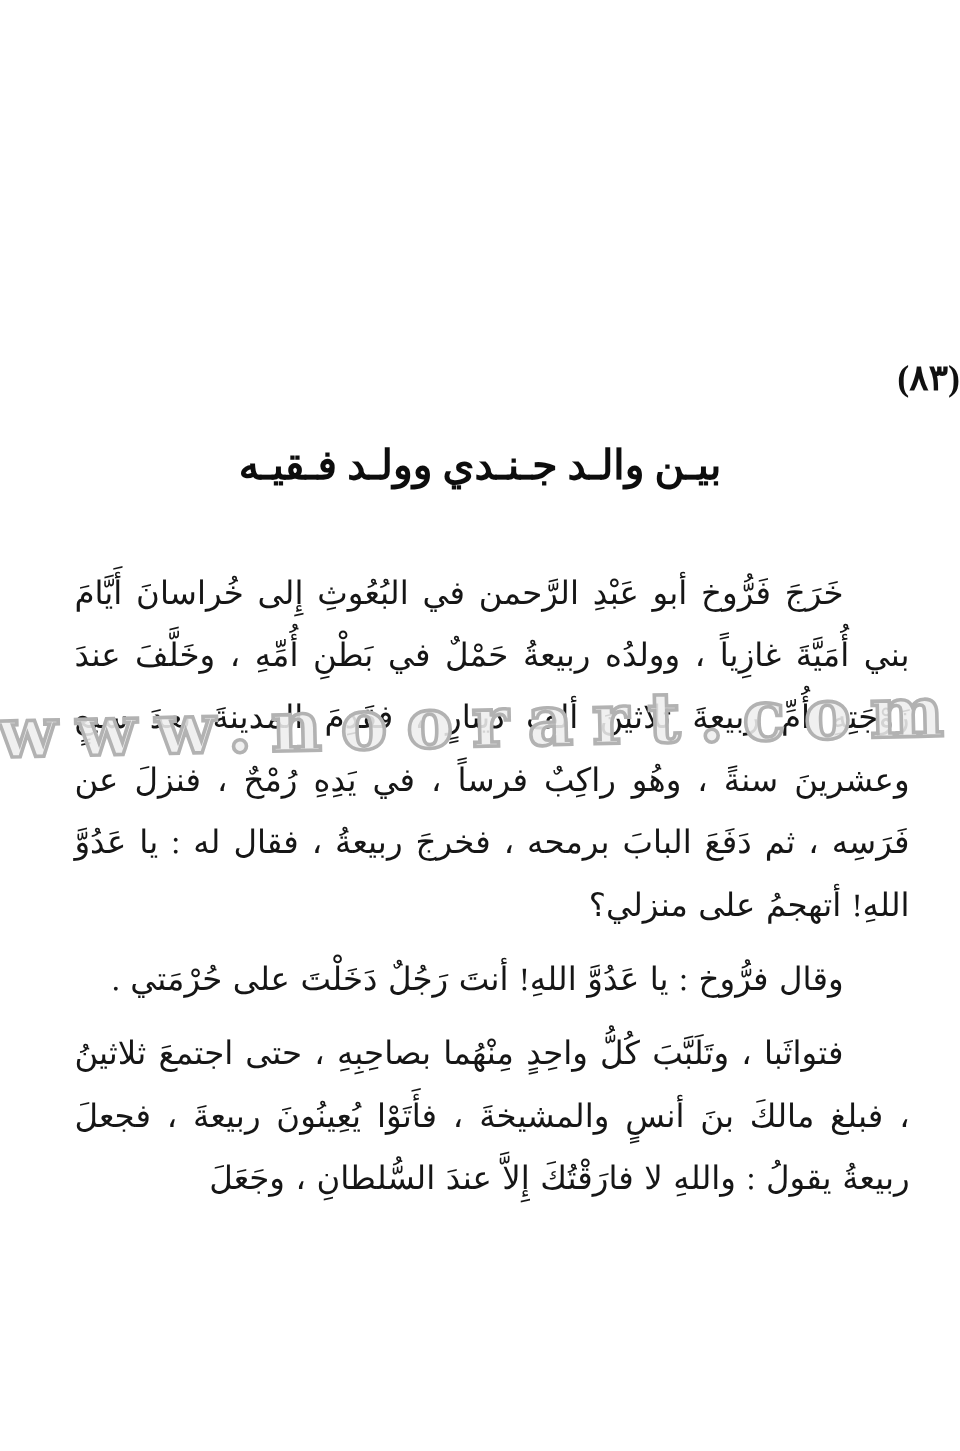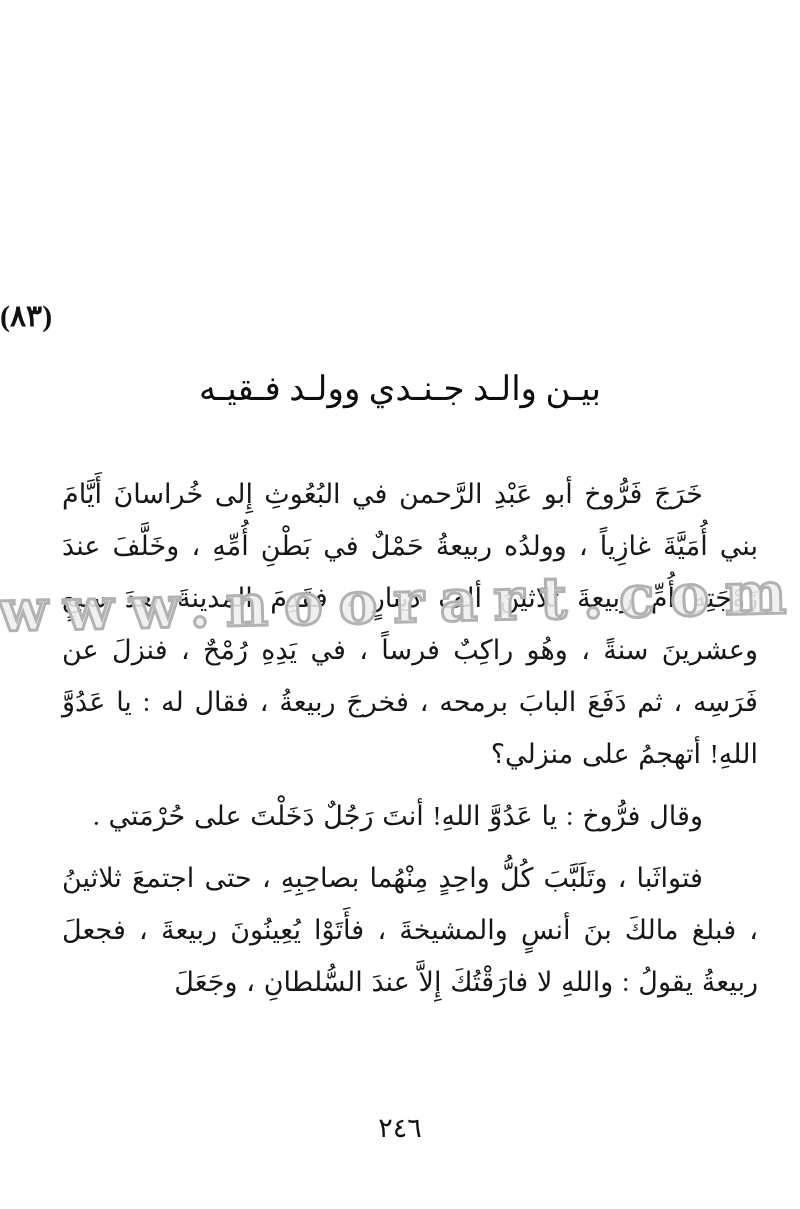--- a/index.html
+++ b/index.html
@@ -32,33 +32,33 @@
     direction: ltr;
     color: rgba(238, 238, 238, 0.88);
     -webkit-text-stroke: 3px #b2b2b2;
     transform: rotate(-1.3deg);
     z-index: 5;
     pointer-events: none;
   }
   
   .chapter-number {
     padding-top: 296px;
-    text-align: left;
+    text-align: right;
     direction: rtl;
     font-size: 30px;
     font-weight: bold;
     line-height: 1.3;
     color: #111111;
   }
   .chapter-title {
     margin: 34px 0 0 0;
     text-align: center;
     direction: rtl;
     font-size: 34px;
-    font-weight: normal;
+    font-weight: bold;
     line-height: 1.2;
     color: #0d0d0d;
   }
   
   .story-body {
     position: relative;
     margin: 58px 42px 0 62px;
     direction: rtl;
     z-index: 1;
   }
@@ -94,15 +94,14 @@
   <div class="chapter-number">(٨٣)</div>
 
   <h1 class="chapter-title">بيـن والـد جـنـدي وولـد فـقيـه</h1>
 
   <section class="story-body">
     <p>خَرَجَ فَرُّوخ أبو عَبْدِ الرَّحمن في البُعُوثِ إِلى خُراسانَ أَيَّامَ بني أُمَيَّةَ غازِياً ، وولدُه ربيعةُ حَمْلٌ في بَطْنِ أُمِّهِ ، وخَلَّفَ عندَ زَوْجَتِهِ أُمِّ ربيعةَ ثلاثينَ ألفَ دينارٍ ، فقَدِمَ المدينةَ بعدَ سبعٍ وعشرينَ سنةً ، وهُو راكِبٌ فرساً ، في يَدِهِ رُمْحٌ ، فنزلَ عن فَرَسِه ، ثم دَفَعَ البابَ برمحه ، فخرجَ ربيعةُ ، فقال له : يا عَدُوَّ اللهِ! أتهجمُ على منزلي؟</p>
     <p>وقال فرُّوخ : يا عَدُوَّ اللهِ! أنتَ رَجُلٌ دَخَلْتَ على حُرْمَتي .</p>
     <p>فتواثَبا ، وتَلَبَّبَ كُلُّ واحِدٍ مِنْهُما بصاحِبِهِ ، حتى اجتمعَ ثلاثينُ ، فبلغ مالكَ بنَ أنسٍ والمشيخةَ ، فأَتَوْا يُعِينُونَ ربيعةَ ، فجعلَ ربيعةُ يقولُ : واللهِ لا فارَقْتُكَ إِلاَّ عندَ السُّلطانِ ، وجَعَلَ</p>
   </section>
 
-  <div class="page-number">٢٤٦</div>
 
 </div>
 
 </body></html>

